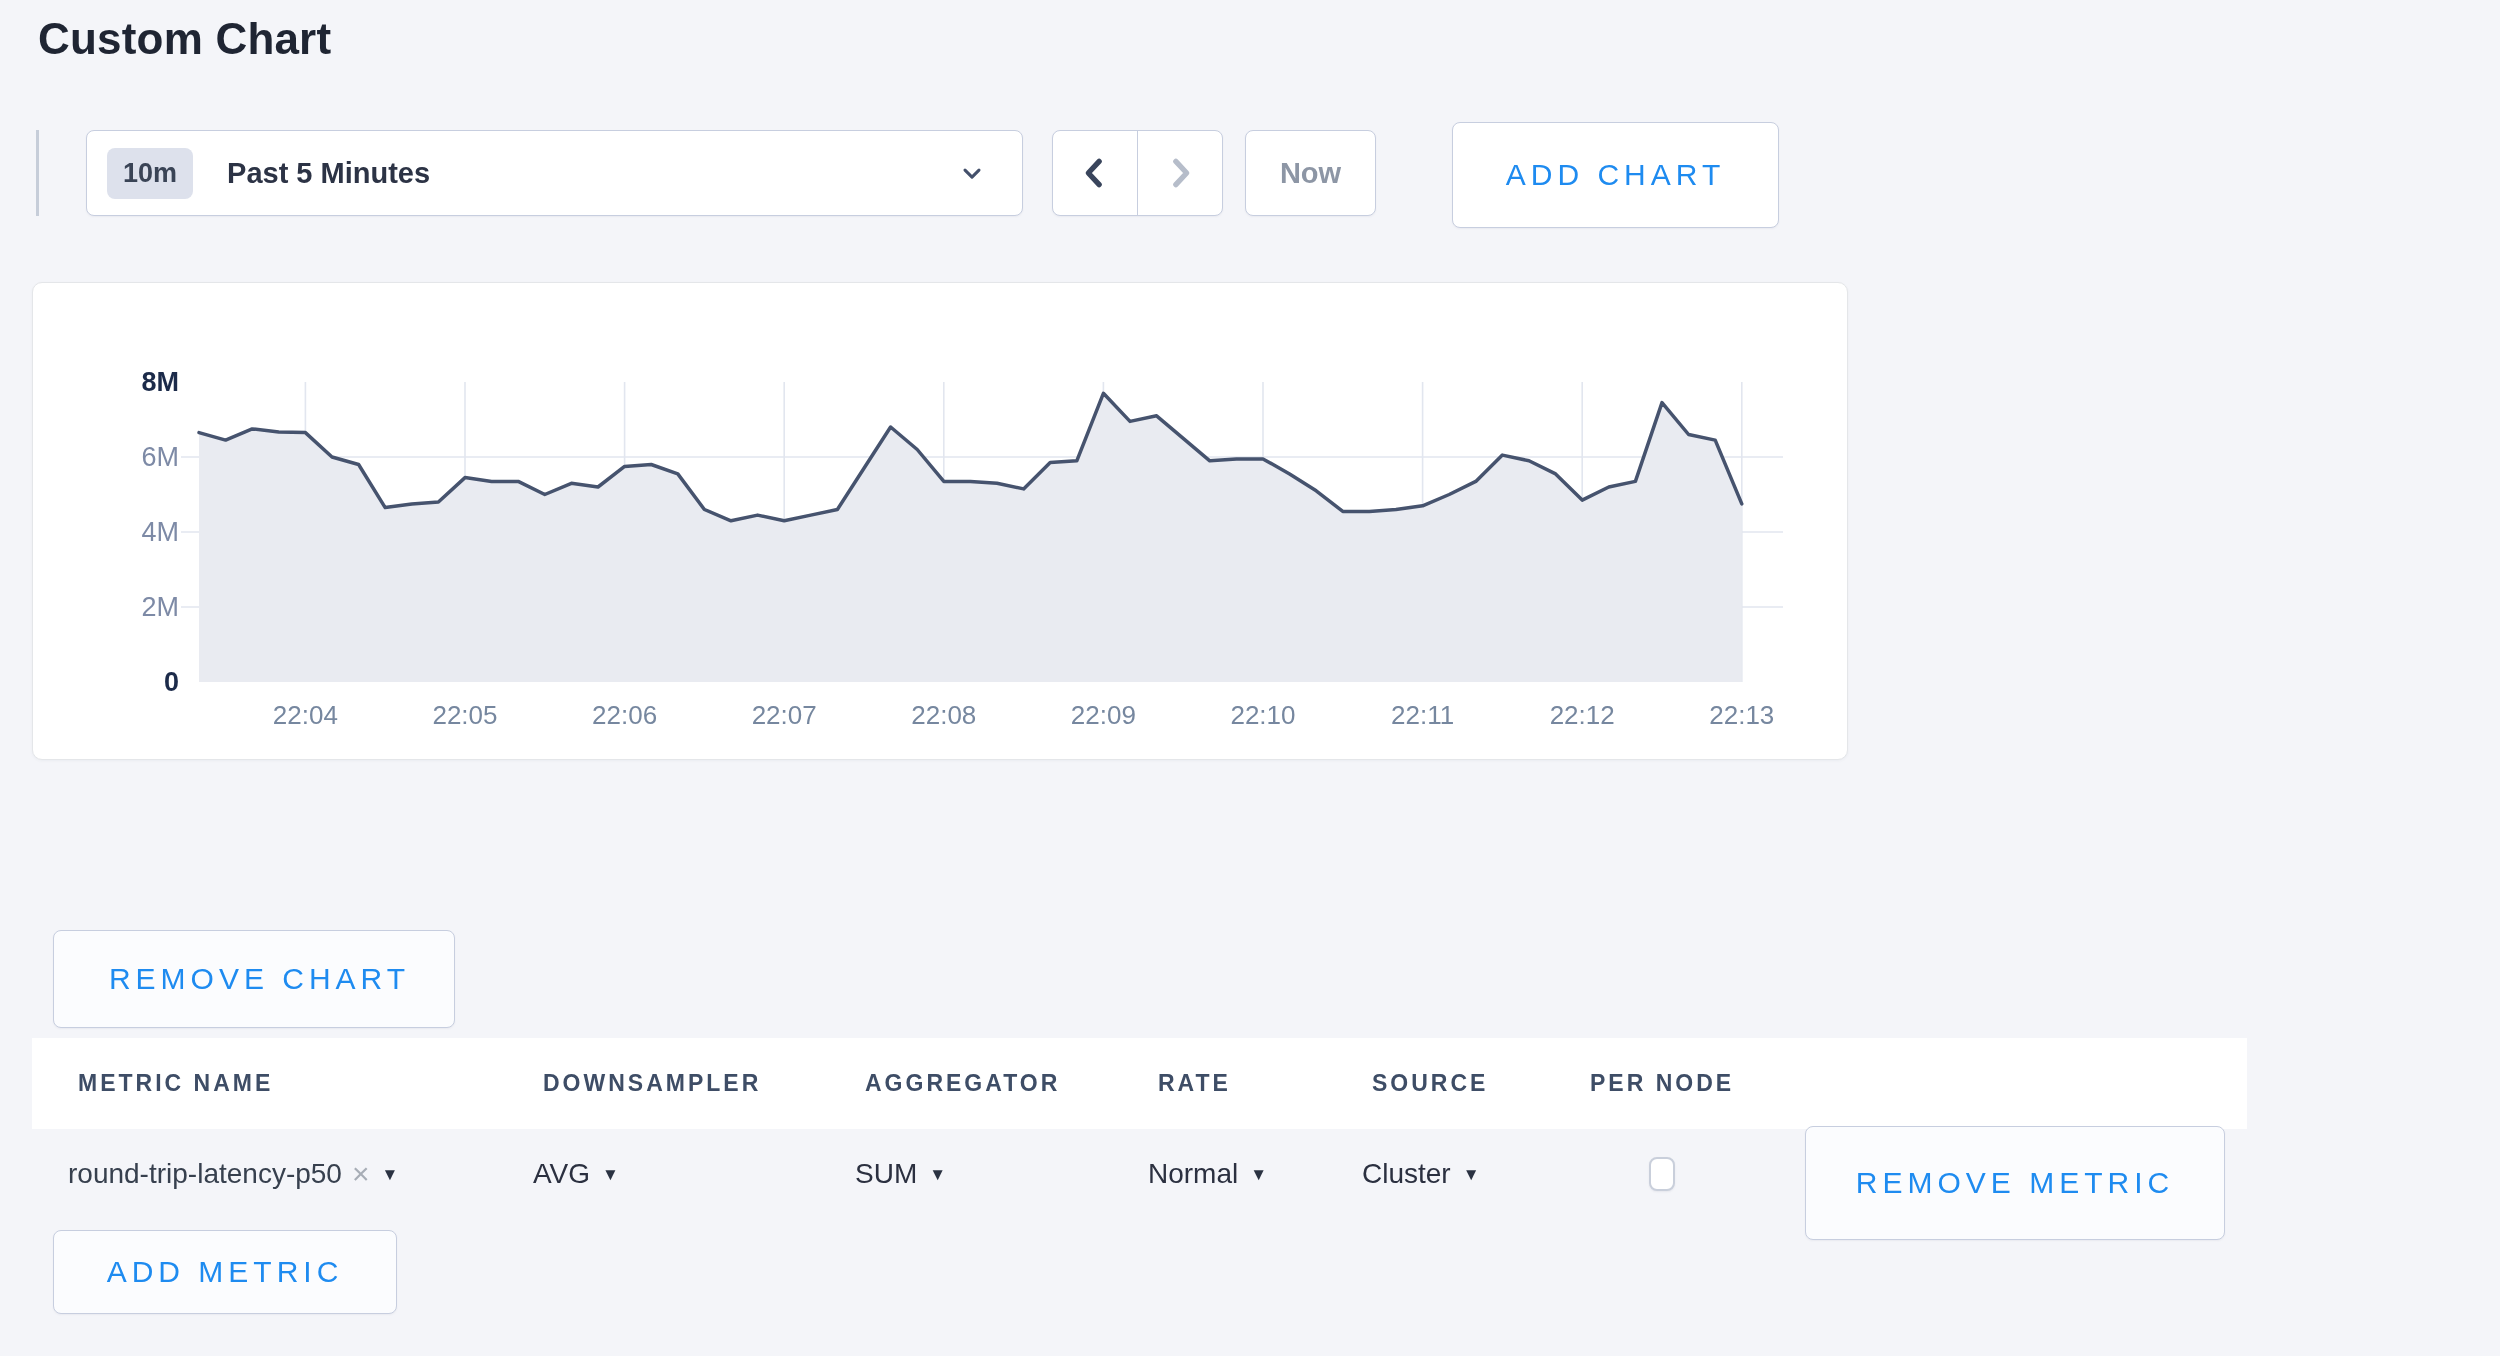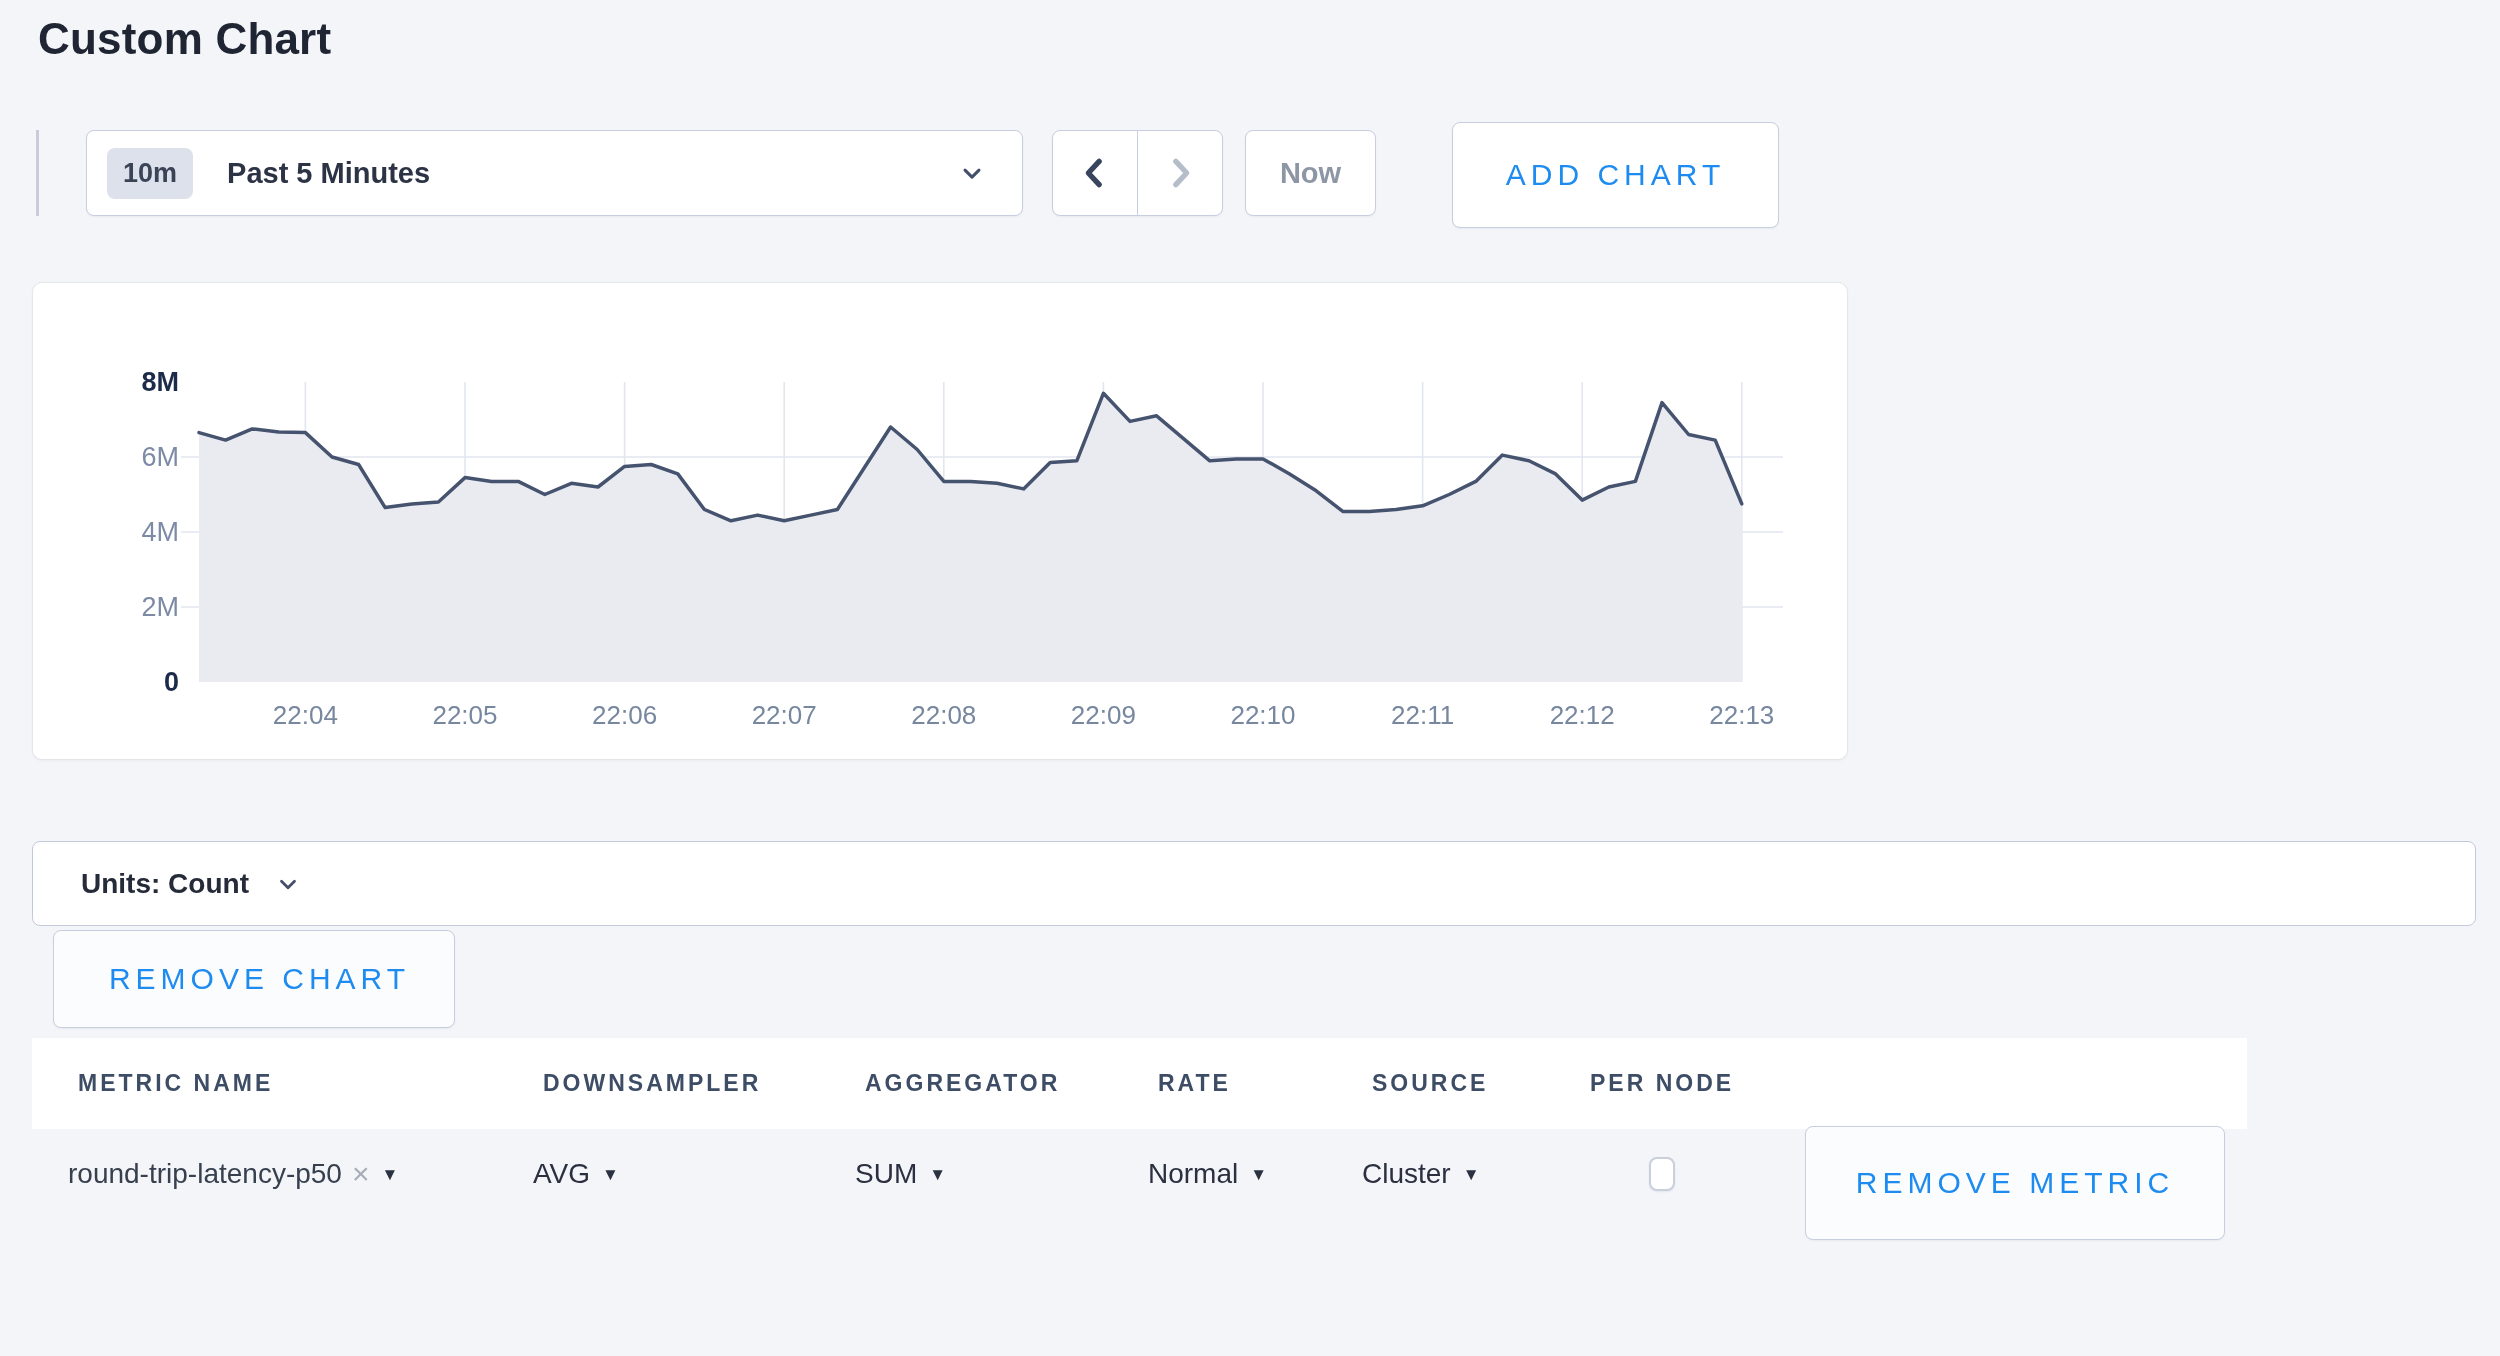--- a/index.html
+++ b/index.html
@@ -121,28 +121,20 @@
         <text x="146" y="408" text-anchor="end" font-size="27" font-weight="bold" fill="#1c2b4a">0</text>
         <text x="146" y="333" text-anchor="end" font-size="27" font-weight="normal" fill="#7d8aa6">2M</text>
         <text x="146" y="258" text-anchor="end" font-size="27" font-weight="normal" fill="#7d8aa6">4M</text>
         <text x="146" y="183" text-anchor="end" font-size="27" font-weight="normal" fill="#7d8aa6">6M</text>
         <text x="146" y="108" text-anchor="end" font-size="27" font-weight="bold" fill="#1c2b4a">8M</text>
         <path d="M166.0,399 L166.0,149.6 L192.6,157.1 L219.2,145.9 L245.8,148.9 L272.4,149.6 L299.0,174.0 L325.6,181.5 L352.2,224.6 L378.8,220.9 L405.4,219.0 L432.0,194.6 L458.6,198.4 L485.2,198.4 L511.8,211.5 L538.4,200.3 L565.0,204.0 L591.6,183.4 L618.2,181.5 L644.8,190.9 L671.4,226.5 L698.0,237.8 L724.6,232.1 L751.2,237.8 L777.8,232.1 L804.4,226.5 L831.0,185.3 L857.6,144.0 L884.2,166.5 L910.8,198.4 L937.4,198.4 L964.0,200.3 L990.6,205.9 L1017.2,179.6 L1043.8,177.8 L1070.4,110.3 L1097.0,138.4 L1123.6,132.8 L1150.2,155.3 L1176.8,177.8 L1203.4,175.9 L1230.0,175.9 L1256.6,190.9 L1283.2,207.8 L1309.8,228.4 L1336.4,228.4 L1363.0,226.5 L1389.6,222.8 L1416.2,211.5 L1442.8,198.4 L1469.4,172.1 L1496.0,177.8 L1522.6,190.9 L1549.2,217.1 L1575.8,204.0 L1602.4,198.4 L1629.0,119.6 L1655.6,151.5 L1682.2,157.1 L1708.8,220.9 L1708.8,399 Z" fill="#e9ebf1" stroke="none"></path>
         <path d="M166.0,149.6 L192.6,157.1 L219.2,145.9 L245.8,148.9 L272.4,149.6 L299.0,174.0 L325.6,181.5 L352.2,224.6 L378.8,220.9 L405.4,219.0 L432.0,194.6 L458.6,198.4 L485.2,198.4 L511.8,211.5 L538.4,200.3 L565.0,204.0 L591.6,183.4 L618.2,181.5 L644.8,190.9 L671.4,226.5 L698.0,237.8 L724.6,232.1 L751.2,237.8 L777.8,232.1 L804.4,226.5 L831.0,185.3 L857.6,144.0 L884.2,166.5 L910.8,198.4 L937.4,198.4 L964.0,200.3 L990.6,205.9 L1017.2,179.6 L1043.8,177.8 L1070.4,110.3 L1097.0,138.4 L1123.6,132.8 L1150.2,155.3 L1176.8,177.8 L1203.4,175.9 L1230.0,175.9 L1256.6,190.9 L1283.2,207.8 L1309.8,228.4 L1336.4,228.4 L1363.0,226.5 L1389.6,222.8 L1416.2,211.5 L1442.8,198.4 L1469.4,172.1 L1496.0,177.8 L1522.6,190.9 L1549.2,217.1 L1575.8,204.0 L1602.4,198.4 L1629.0,119.6 L1655.6,151.5 L1682.2,157.1 L1708.8,220.9" fill="none" stroke="#46536e" stroke-width="3.5" stroke-linejoin="round" stroke-linecap="round"></path>
       </svg>
   </div>
 
-  <div class="units-bar">
-    <span class="units-label">Units: Count</span>
-    <span class="chev">
-      <svg width="26" height="26" viewBox="0 0 24 24" fill="none">
-          <polyline points="6,9.5 12,15.5 18,9.5" stroke="#44506b" stroke-width="2.6" stroke-linecap="round" stroke-linejoin="round"></polyline>
-        </svg>
-    </span>
-  </div>
 
   <div class="ctl remove-chart-btn">
     <span class="blue-label">REMOVE CHART</span>
   </div>
 
   <div class="table-head">
     <div class="th c1">METRIC NAME</div>
     <div class="th c2">DOWNSAMPLER</div>
     <div class="th c3">AGGREGATOR</div>
     <div class="th c4">RATE</div>
@@ -174,14 +166,17 @@
     </div>
     <div class="td c6">
       <div class="checkbox"></div>
     </div>
   </div>
 
   <div class="ctl remove-metric-btn">
     <span class="blue-label">REMOVE METRIC</span>
   </div>
 
+  <div class="ctl add-metric-btn">
+    <span class="blue-label">ADD METRIC</span>
+  </div>
 
 </div>
 
 </body></html>

